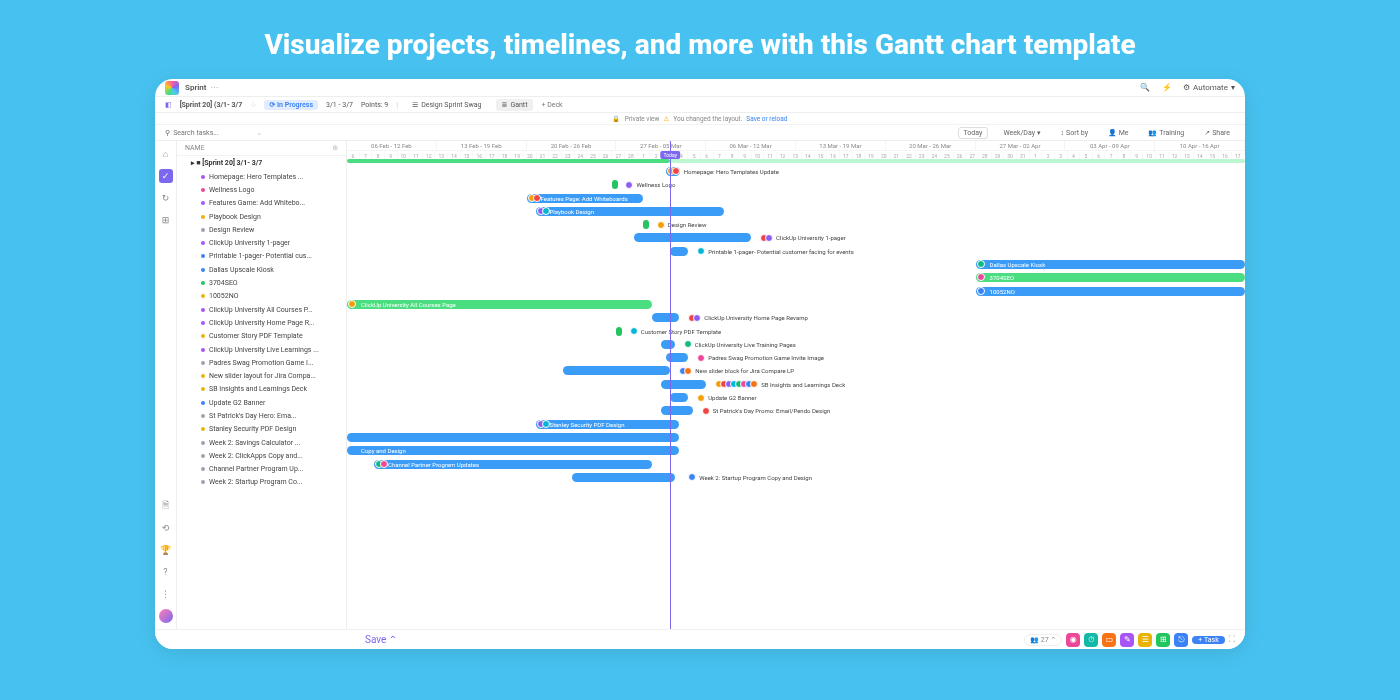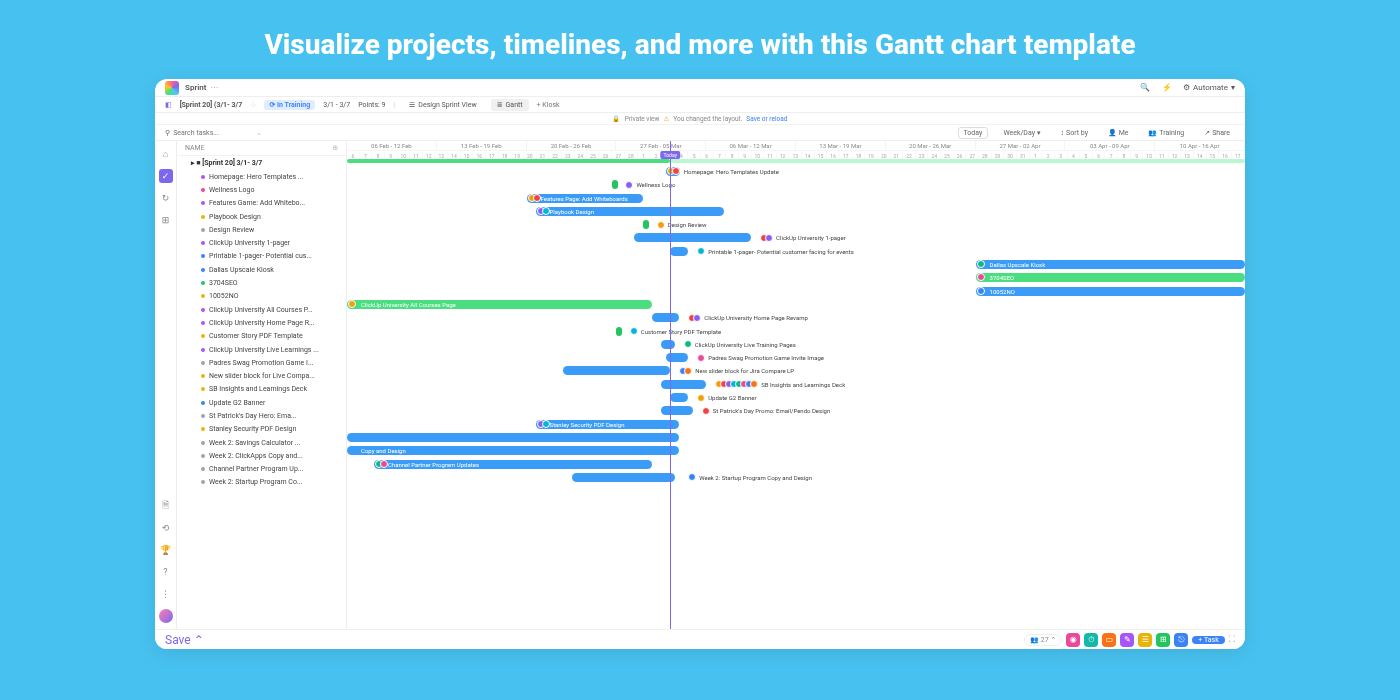--- a/index.html
+++ b/index.html
@@ -1,18 +1,18 @@
 <!DOCTYPE html>
 <html><head>
 <meta charset="utf-8">
 <style>
 *{margin:0;padding:0;box-sizing:border-box;font-family:-apple-system,BlinkMacSystemFont,"Segoe UI",Roboto,sans-serif}
 body{background:#47c2f0;width:1400px;height:700px;overflow:hidden}
 .hero-title{color:#fff;font-size:28px;font-weight:800;text-align:center;padding:28px 0 18px}
-.app-window{background:#fff;border-radius:12px;margin:0 auto;width:1090px;height:570px;overflow:hidden;position:relative;box-shadow:0 4px 20px rgba(0,0,0,.1)}
+.app-window{background:#fff;border-radius:18px;margin:0 auto;width:1090px;height:570px;overflow:hidden;position:relative;box-shadow:0 4px 20px rgba(0,0,0,.1)}
 .topbar{display:flex;align-items:center;height:18px;padding:0 10px;border-bottom:1px solid #eee;font-size:8px;color:#555}
 .topbar .logo{width:14px;height:14px;border-radius:3px;background:conic-gradient(#ff5e9d,#7b68ee,#4cc9f0,#4ade80,#facc15,#ff5e9d);margin-right:6px;flex-shrink:0}
 .topbar .breadcrumb{font-weight:600}
 .topbar .more{color:#aaa;margin-left:4px}
 .topbar .right{margin-left:auto;display:flex;align-items:center;gap:10px}
 .topbar .icon-btn{width:12px;height:12px;display:flex;align-items:center;justify-content:center;color:#666}
 .topbar .automate{display:flex;align-items:center;gap:3px}
 .secondbar{display:flex;align-items:center;height:16px;padding:0 10px;font-size:7px;color:#555;gap:8px;border-bottom:1px solid #eee}
 .secondbar .folder{font-weight:700}
 .secondbar .chip{padding:1px 5px;border-radius:3px;background:#e0ecff;color:#3b82f6;font-weight:600}
@@ -57,21 +57,21 @@
 .gantt .bar.green{background:#4ade80}
 .gantt .bar .av{position:absolute;left:1px;top:0;display:flex}
 .gantt .bar .av span{width:8px;height:8px;border-radius:50%;border:1px solid #fff;margin-left:-3px}
 .gantt .bar .av span:first-child{margin-left:0}
 .gantt .label-after{position:absolute;top:2px;height:9px;font-size:6px;color:#444;line-height:9px;display:flex;align-items:center;gap:3px;white-space:nowrap}
 .gantt .label-after .av{display:flex}
 .gantt .label-after .av span{width:8px;height:8px;border-radius:50%;border:1px solid #fff;margin-left:-3px}
 .gantt .label-after .av span:first-child{margin-left:0}
 .gantt .pill{position:absolute;top:2px;height:9px;width:6px;border-radius:3px}
 .footer{position:absolute;bottom:0;left:0;right:0;height:20px;display:flex;align-items:center;justify-content:flex-end;padding:0 10px;gap:4px;background:#fff;border-top:1px solid #f0f0f0}
-.footer .save{font-size:12px;color:#7b68ee;margin-right:auto;}
+.footer .save{font-size:10px;color:#7b68ee;margin-right:auto;margin-left:200px}
 .footer .people{font-size:7px;color:#888;border:1px solid #eee;padding:1px 5px;border-radius:10px}
 .footer .fbtn{width:14px;height:14px;border-radius:4px;display:flex;align-items:center;justify-content:center;color:#fff;font-size:8px}
 .footer .taskbtn{background:#3b82f6;color:#fff;font-size:7px;padding:0 6px;border-radius:4px}
 .c-pink{background:#ec4899}.c-green{background:#22c55e}.c-purple{background:#a855f7}.c-yellow{background:#eab308}.c-blue{background:#3b82f6}.c-gray{background:#9ca3af}
 .av-a{background:#f59e0b}.av-b{background:#ef4444}.av-c{background:#8b5cf6}.av-d{background:#06b6d4}.av-e{background:#10b981}.av-f{background:#ec4899}.av-g{background:#3b82f6}.av-h{background:#f97316}
 </style>
 </head>
 <body>
 
 <div class="hero-title">Visualize projects, timelines, and more with this Gantt chart template</div>
@@ -87,27 +87,27 @@
       <div class="icon-btn">🔍</div>
       <div class="icon-btn">⚡</div>
       <div class="automate">⚙ <span>Automate</span> <span>▾</span></div>
     </div>
   </div>
 
   <div class="secondbar">
     <span class="icon-btn" style="color:#7b68ee">◧</span>
     <span class="folder">[Sprint 20] (3/1- 3/7</span>
     <span style="color:#ccc">☆</span>
-    <span class="chip"><span style="color:#3b82f6">⟳ </span><span>In Training</span></span>
+    <span class="chip"><span style="color:#3b82f6">⟳ </span><span>In Progress</span></span>
     <span>3/1 - 3/7</span>
     <span>Points: 9</span>
     <span class="sep">|</span>
-    <span class="view-tab">☰ <span>Design Sprint View</span></span>
+    <span class="view-tab">☰ <span>Design Sprint Swag</span></span>
     <span class="view-tab active">≣ <span>Gantt</span></span>
-    <span class="plusview">+ Kiosk</span>
+    <span class="plusview">+ Deck</span>
   </div>
 
   <div class="noticebar">
     <span class="lock">🔒</span>
     <span>Private view</span>
     <span class="warn">⚠</span>
     <span>You changed the layout.</span>
     <span class="savelink">Save or reload</span>
   </div>
 
@@ -205,21 +205,21 @@
           <div class="task-row">
             <span class="dot c-purple"></span>
             <span>ClickUp University Live Learnings ...</span>
           </div>
           <div class="task-row">
             <span class="dot c-gray"></span>
             <span>Padres Swag Promotion Game I...</span>
           </div>
           <div class="task-row">
             <span class="dot c-yellow"></span>
-            <span>New slider block for Live Compa...</span>
+            <span>New slider layout for Jira Compa...</span>
           </div>
           <div class="task-row">
             <span class="dot c-yellow"></span>
             <span>SB Insights and Learnings Deck</span>
           </div>
           <div class="task-row">
             <span class="dot c-blue"></span>
             <span>Update G2 Banner</span>
           </div>
           <div class="task-row">

